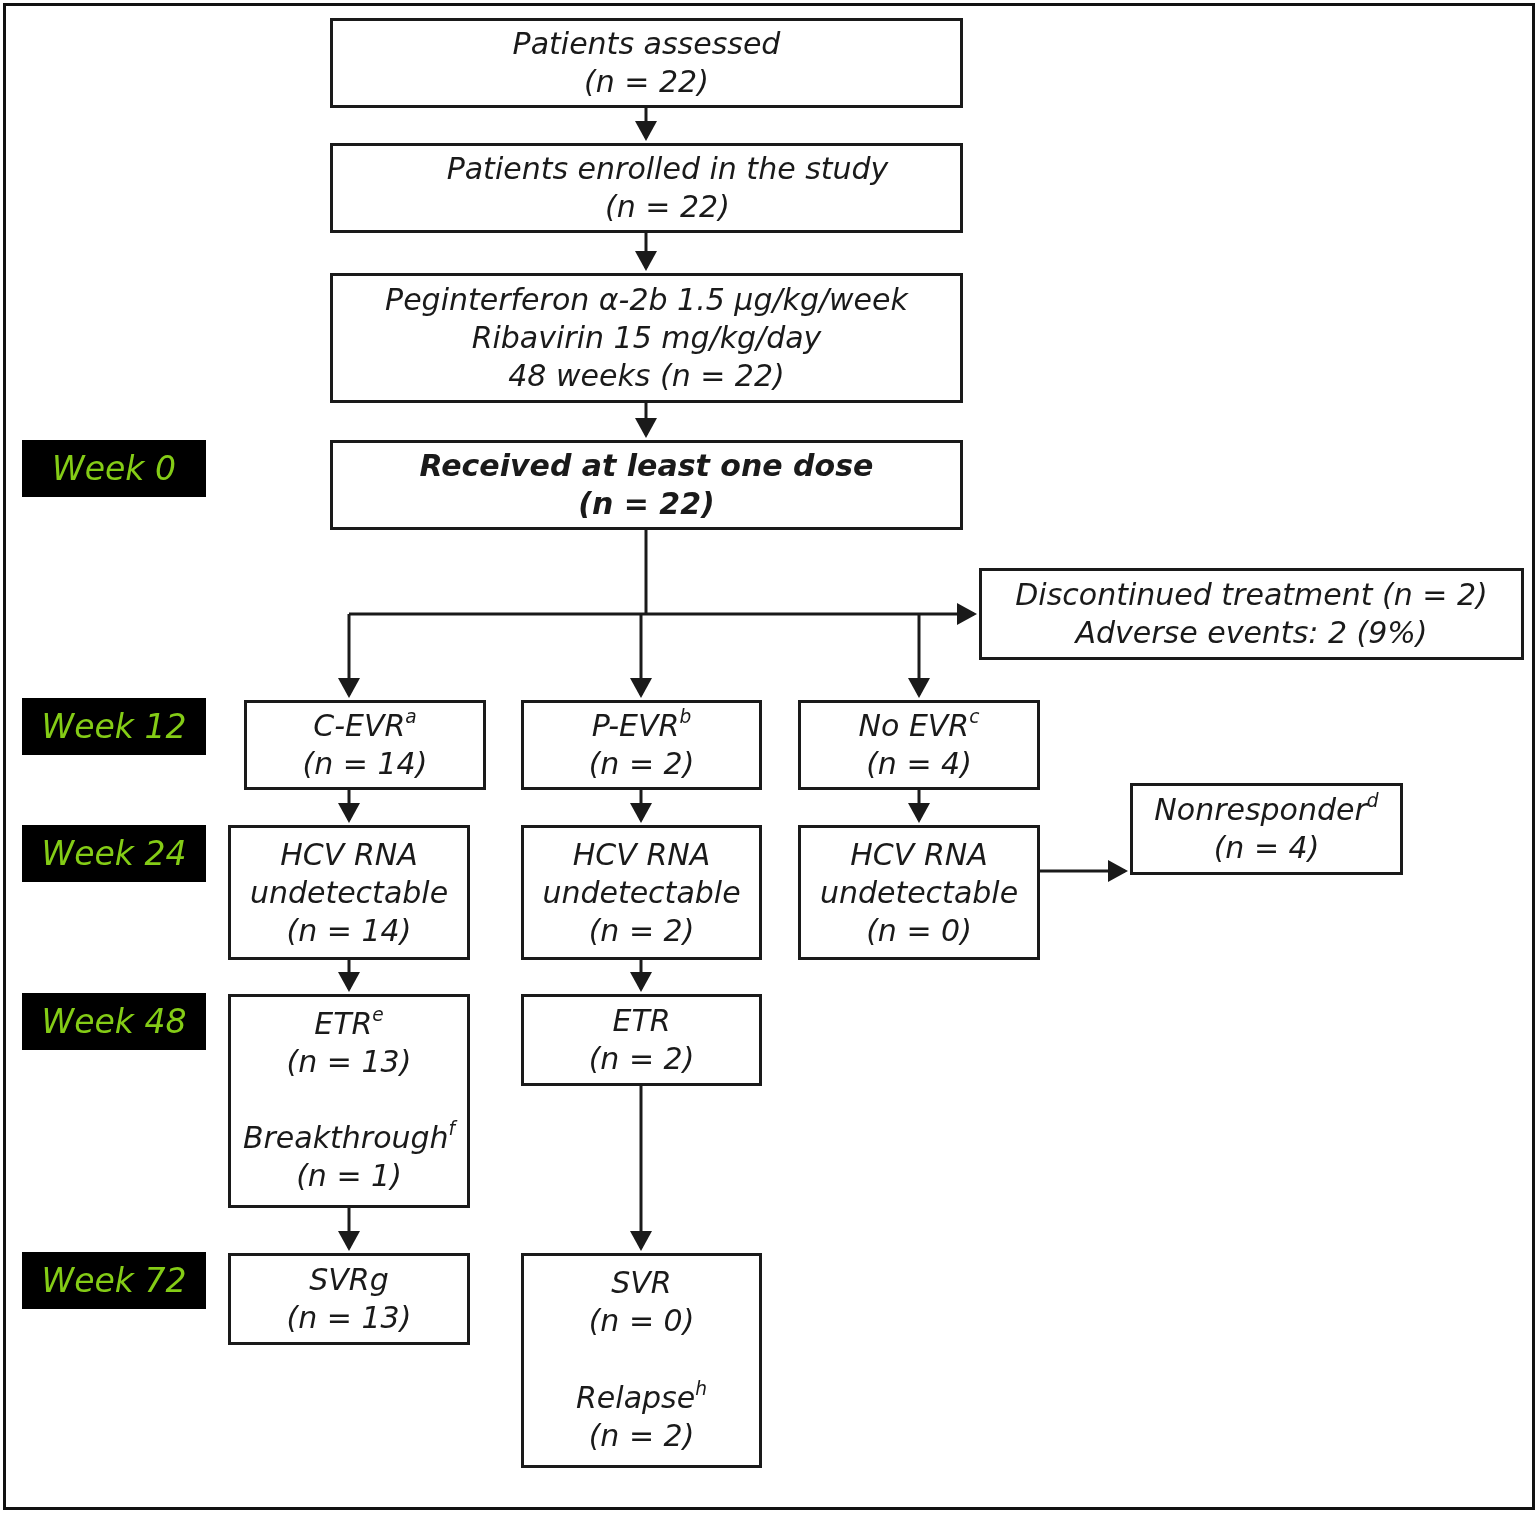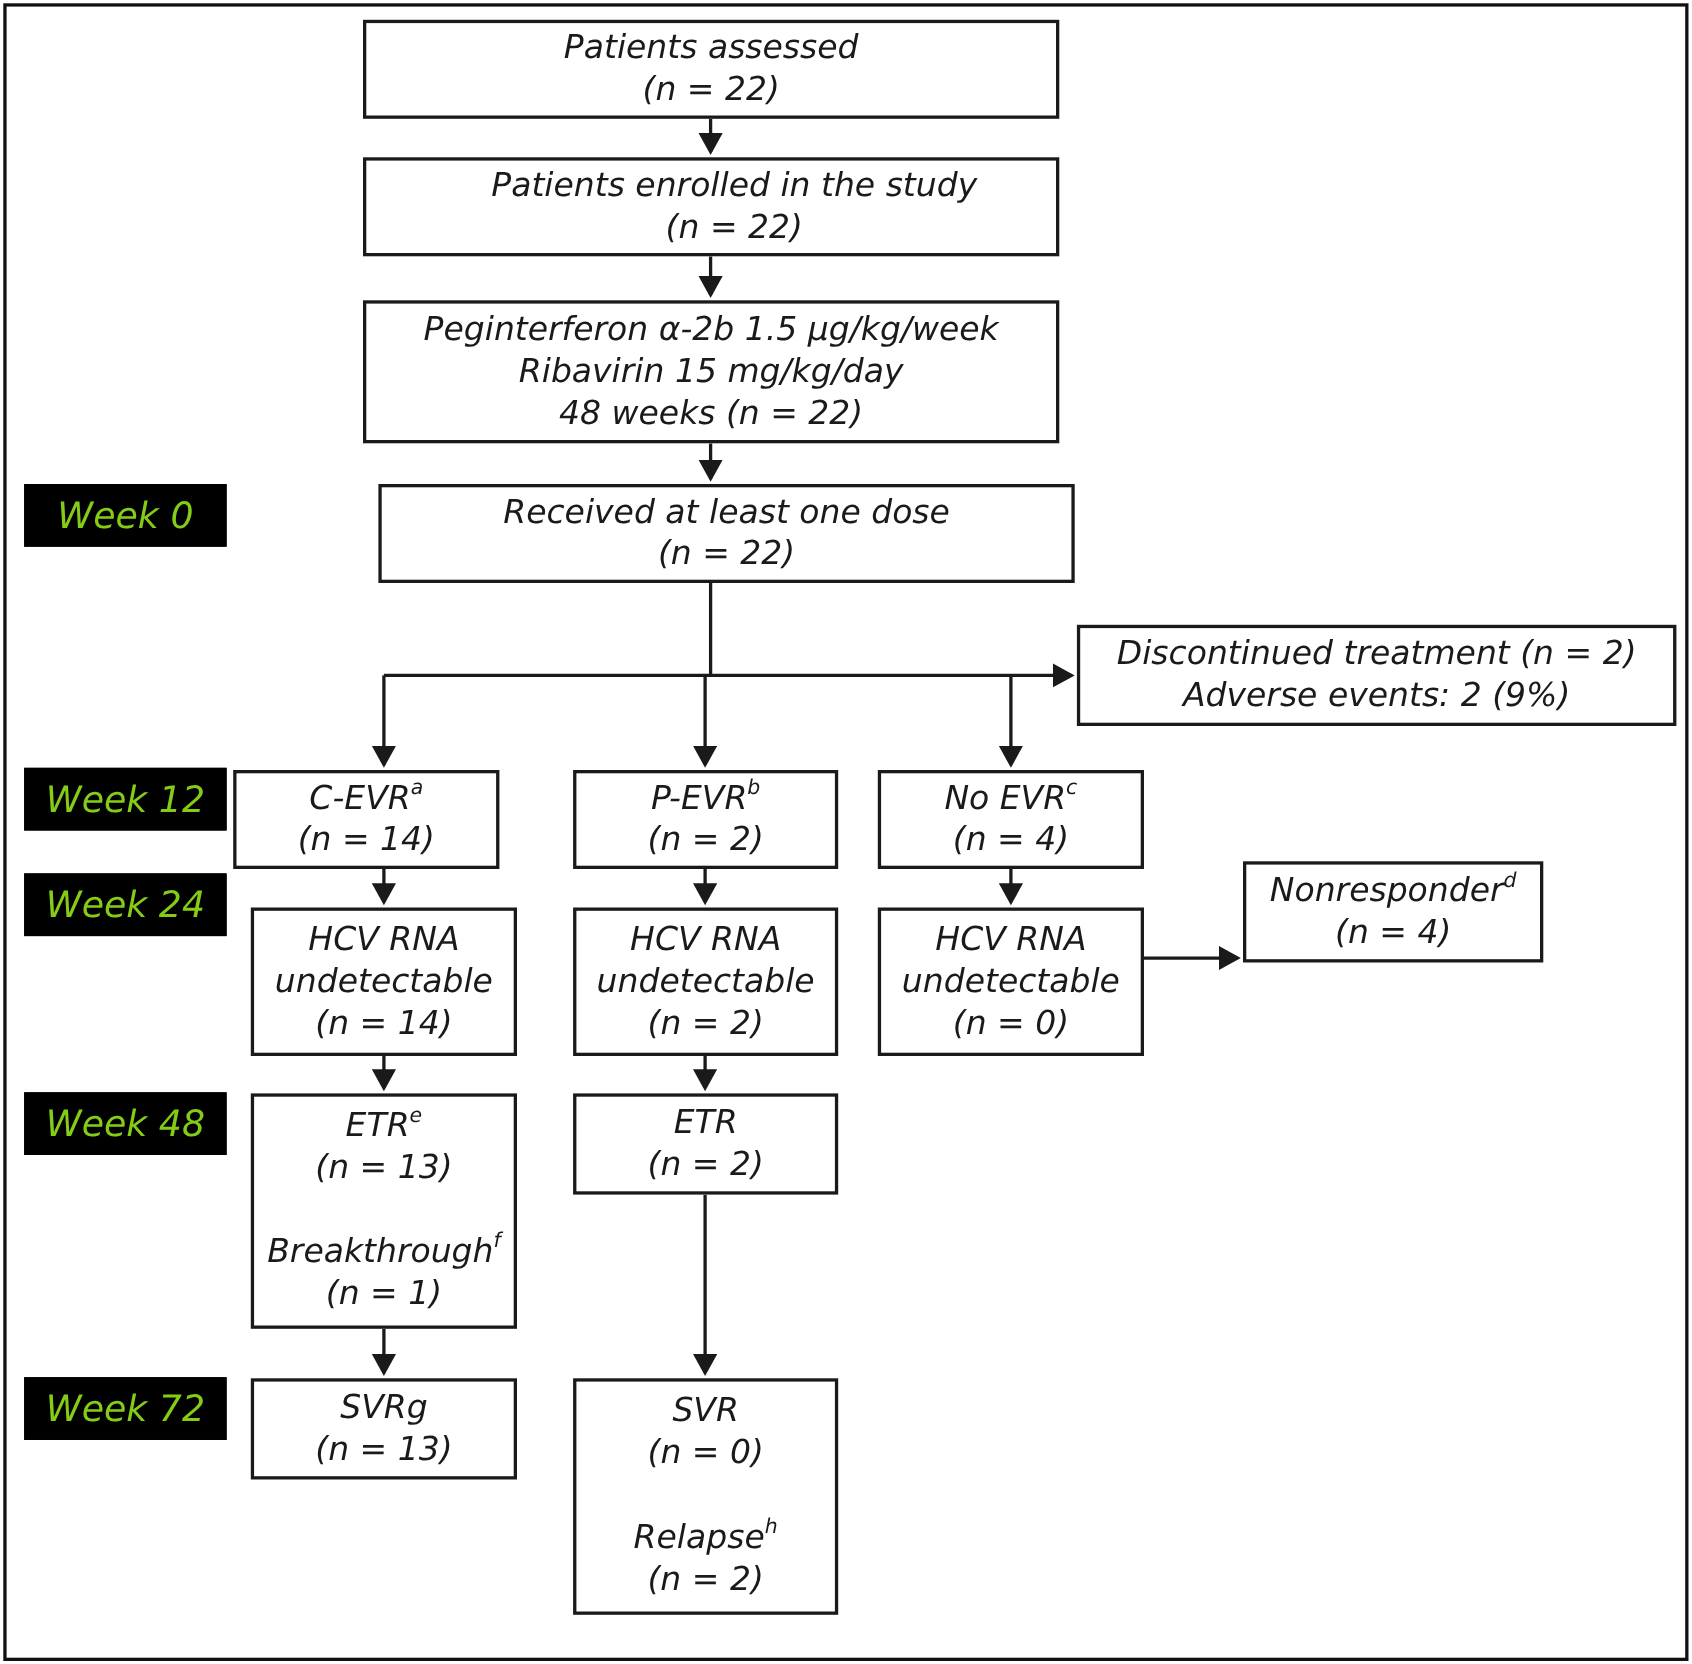--- a/index.html
+++ b/index.html
@@ -40,40 +40,40 @@
     border: 2px solid #000;
     display: flex; align-items: center; justify-content: center;
     font-size: 33px;
     box-sizing: border-box;
     z-index: 2;
   }
   
   .b-assessed     { left: 330px; top: 18px;  width: 633px; height: 90px; }
   .b-enrolled     { left: 330px; top: 143px; width: 633px; height: 90px; padding-left: 42px; }
   .b-regimen      { left: 330px; top: 273px; width: 633px; height: 130px; }
-  .b-received     { left: 344px; top: 440px; width: 633px; height: 90px; }
+  .b-received     { left: 330px; top: 440px; width: 633px; height: 90px; font-weight: bold; }
   .b-discontinued { left: 979px; top: 568px; width: 545px; height: 92px; }
   
-  .b-cevr  { left: 212px; top: 700px;  width: 242px; height: 90px; }
+  .b-cevr  { left: 244px; top: 700px;  width: 242px; height: 90px; }
   .b-hcv1  { left: 228px; top: 825px;  width: 242px; height: 135px; }
   .b-etr1  { left: 228px; top: 994px;  width: 242px; height: 214px; }
   .b-svrg  { left: 228px; top: 1253px; width: 242px; height: 92px; }
   
   .b-pevr  { left: 521px; top: 700px;  width: 241px; height: 90px; }
   .b-hcv2  { left: 521px; top: 825px;  width: 241px; height: 135px; }
   .b-etr2  { left: 521px; top: 994px;  width: 241px; height: 92px; }
   .b-svr   { left: 521px; top: 1253px; width: 241px; height: 215px; }
   
   .b-noevr { left: 798px; top: 700px;  width: 242px; height: 90px; }
   .b-hcv3  { left: 798px; top: 825px;  width: 242px; height: 135px; }
   .b-nonresponder { left: 1130px; top: 783px; width: 273px; height: 92px; }
   
   .w0  { top: 440px; }
   .w12 { top: 698px; }
-  .w24 { top: 794px; }
+  .w24 { top: 825px; }
   .w48 { top: 993px; }
   .w72 { top: 1252px; }
 </style>
 </head>
 <body>
 
 <div class="canvas">
 
   <svg class="connectors" width="1538" height="1513" viewBox="0 0 1538 1513">
     <defs>

